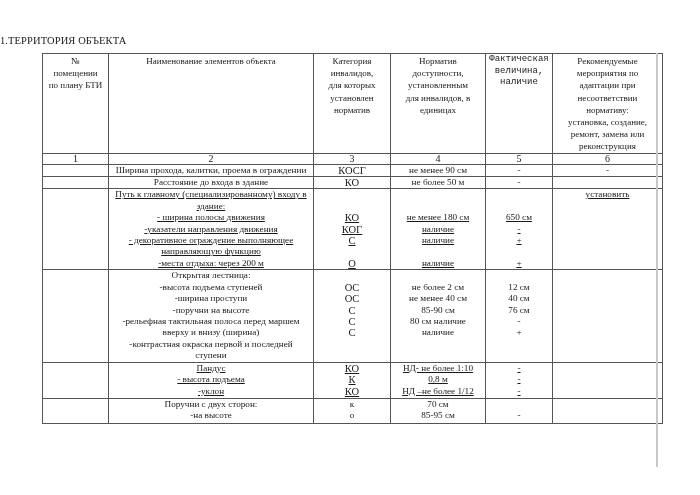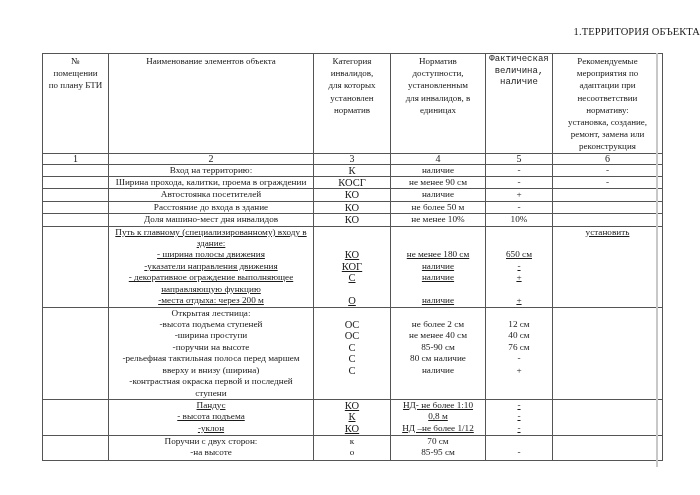--- a/index.html
+++ b/index.html
@@ -1,18 +1,18 @@
 <!DOCTYPE html>
 <html><head>
 <meta charset="utf-8">
 <style>
   html, body { margin: 0; padding: 0; background: #ffffff; }
   body { width: 700px; height: 495px; position: relative; overflow: hidden;
          font-family: "Liberation Serif", "DejaVu Serif", serif; color: #1a1a1a; }
-  .title { position: absolute; left: 0; width: 700px; top: 26px; text-align: right;
+  .title { position: absolute; left: 0; width: 700px; top: 35px; text-align: left;
            font-size: 10.5px; letter-spacing: 0.1px; }
   table.grid { position: absolute; left: 42px; top: 53px; border-collapse: collapse;
                table-layout: fixed; width: 614px; font-size: 9.2px; line-height: 11.4px; }
   table.grid td { border: 1px solid #555; padding: 0 2px; text-align: center; vertical-align: top; overflow: hidden; }
   table.grid tr.head td { height: 90px; font-size: 9px; line-height: 12.2px; padding-top: 1px; }
   table.grid tr.head td.c5 { line-height: 11.6px; padding-top: 0; font-family: Liberation Mono, monospace; }
   table.grid tr.nums td { height: 10px; line-height: 10px; font-size: 10px; }
   td.c1 { width: 61px; } td.c2 { width: 200px; } td.c3 { width: 72px; }
   td.c4 { width: 90px; } td.c5 { width: 62px; } td.c6 { width: 105px; }
   td.cat { font-size: 10.5px; }
@@ -77,56 +77,32 @@
     <td class="c1">1</td>
     <td class="c2">2</td>
     <td class="c3">3</td>
     <td class="c4">4</td>
     <td class="c5">5</td>
     <td class="c6">6</td>
   </tr>
 
   <tr class="r1">
     <td class="c1"></td>
-    <td class="c2">Вход на территорию:</td>
-    <td class="c3 cat">К</td>
-    <td class="c4">наличие</td>
-    <td class="c5">-</td>
-    <td class="c6">-</td>
-  </tr>
-  <tr class="r1">
-    <td class="c1"></td>
     <td class="c2">Ширина прохода, калитки, проема в ограждении</td>
     <td class="c3 cat">КОСГ</td>
     <td class="c4">не менее 90 см</td>
     <td class="c5">-</td>
     <td class="c6">-</td>
   </tr>
   <tr class="r1">
     <td class="c1"></td>
-    <td class="c2">Автостоянка посетителей</td>
-    <td class="c3 cat">КО</td>
-    <td class="c4">наличие</td>
-    <td class="c5">+</td>
-    <td class="c6"></td>
-  </tr>
-  <tr class="r1">
-    <td class="c1"></td>
     <td class="c2">Расстояние до входа в здание</td>
     <td class="c3 cat">КО</td>
     <td class="c4">не более 50 м</td>
     <td class="c5">-</td>
-    <td class="c6"></td>
-  </tr>
-  <tr class="r1">
-    <td class="c1"></td>
-    <td class="c2">Доля машино-мест дня инвалидов</td>
-    <td class="c3 cat">КО</td>
-    <td class="c4">не менее 10%</td>
-    <td class="c5">10%</td>
     <td class="c6"></td>
   </tr>
 
   <tr class="multi-path">
     <td class="c1"></td>
     <td class="c2">
       <span class="ln">Путь к главному (специализированному) входу в</span>
       <span class="ln">здание:</span>
       <span class="ln">- ширина полосы движения</span>
       <span class="ln">-указатели направления движения</span>

